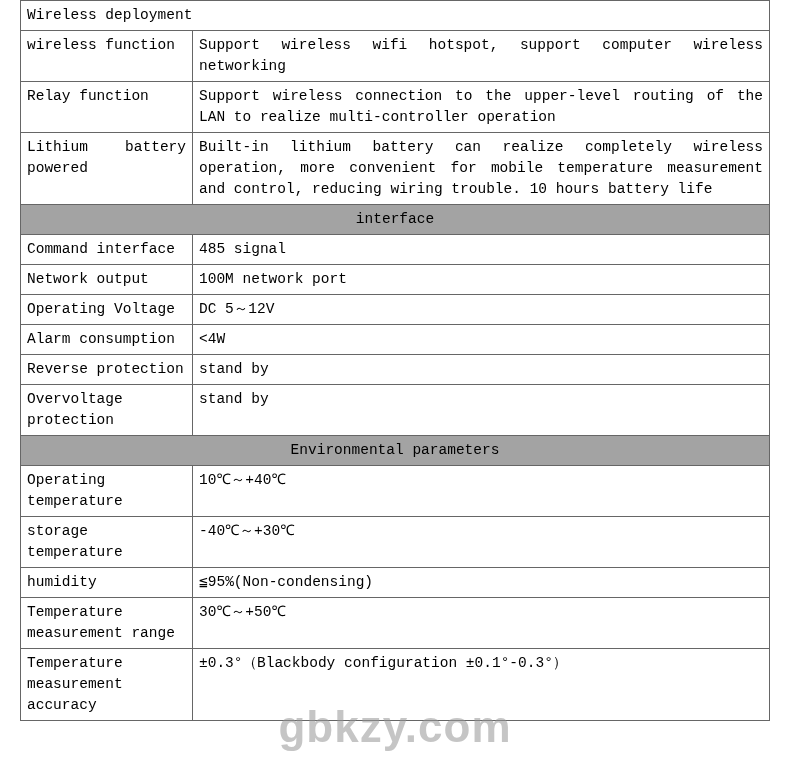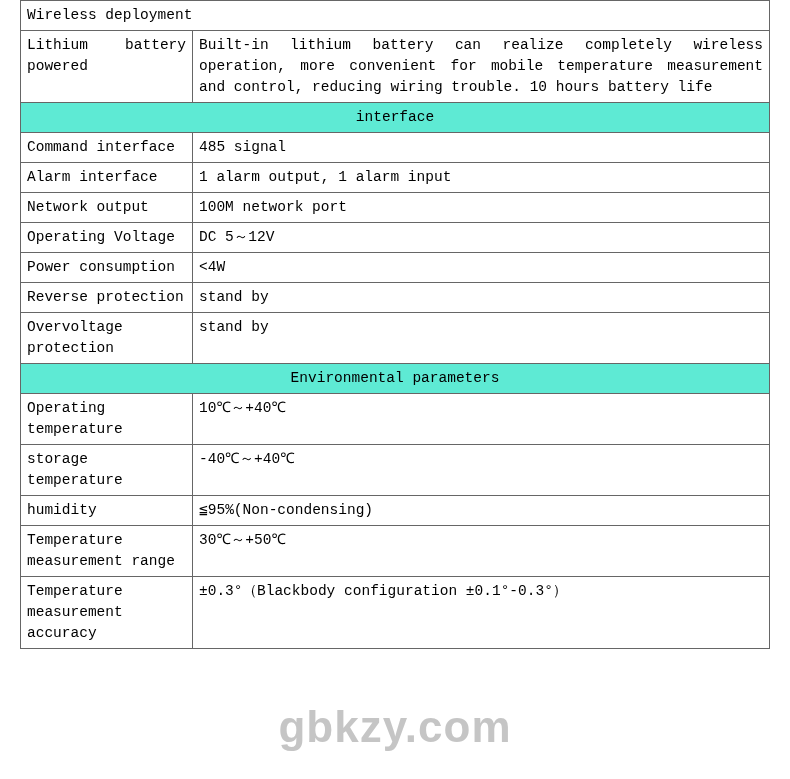--- a/index.html
+++ b/index.html
@@ -37,21 +37,21 @@
     white-space: normal;
   }
   td.label.plain {
     text-align: left;
     text-align-last: left;
   }
   td.value {
     text-align: justify;
   }
   tr.section td {
-    background: #5eead4;
+    background: #a3a3a3;
     text-align: center;
     font-size: 14.5px;
     padding: 3px 6px;
   }
   tr.section.first td {
     border-top: none;
     border-left: none;
     border-right: none;
     background: #ffffff;
     text-align: left;
@@ -81,67 +81,71 @@
   <colgroup>
     <col style="width:172px">
     <col>
   </colgroup>
   <tbody>
 
     <tr class="section first">
       <td colspan="2">Wireless deployment</td>
     </tr>
     <tr>
+      <td class="label plain">wireless function</td>
+      <td class="value">Support wireless wifi hotspot, support computer wireless networking</td>
+    </tr>
+    <tr>
+      <td class="label plain">Relay function</td>
+      <td class="value">Support wireless connection to the upper-level routing of the LAN to realize multi-controller operation</td>
+    </tr>
+    <tr>
       <td class="label">Lithium battery powered</td>
       <td class="value">Built-in lithium battery can realize completely wireless operation, more convenient for mobile temperature measurement and control, reducing wiring trouble. 10 hours battery life</td>
     </tr>
 
     <tr class="section">
       <td colspan="2">interface</td>
     </tr>
     <tr>
       <td class="label plain">Command interface</td>
       <td class="value">485 signal</td>
     </tr>
     <tr>
-      <td class="label plain">Alarm interface</td>
-      <td class="value">1 alarm output, 1 alarm input</td>
-    </tr>
-    <tr>
       <td class="label plain">Network output</td>
       <td class="value">100M network port</td>
     </tr>
 
     <tr>
       <td class="label plain">Operating Voltage</td>
       <td class="value nowrap-val">DC 5～12V</td>
     </tr>
     <tr>
-      <td class="label plain">Power consumption</td>
+      <td class="label plain">Alarm consumption</td>
       <td class="value">&lt;4W</td>
     </tr>
     <tr>
       <td class="label plain">Reverse protection</td>
       <td class="value">stand by</td>
     </tr>
     <tr>
       <td class="label plain">Overvoltage protection</td>
       <td class="value">stand by</td>
     </tr>
 
     <tr class="section">
       <td colspan="2">Environmental parameters</td>
     </tr>
     <tr>
       <td class="label plain">Operating temperature</td>
       <td class="value">10℃～+40℃</td>
     </tr>
     <tr>
       <td class="label plain">storage temperature</td>
-      <td class="value">-40℃～+40℃</td>
+      <td class="value">-40℃～+30℃</td>
     </tr>
     <tr>
       <td class="label plain">humidity</td>
       <td class="value">≦95%(Non-condensing)</td>
     </tr>
 
     <tr>
       <td class="label plain">Temperature measurement range</td>
       <td class="value">30℃～+50℃</td>
     </tr>

